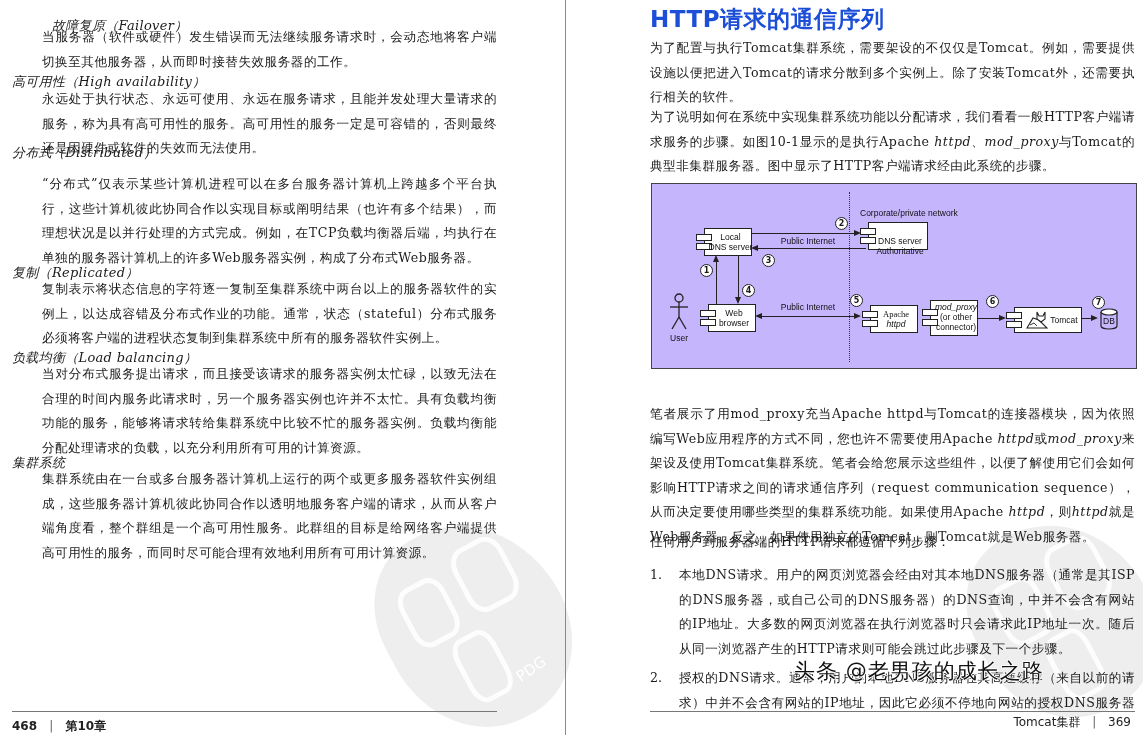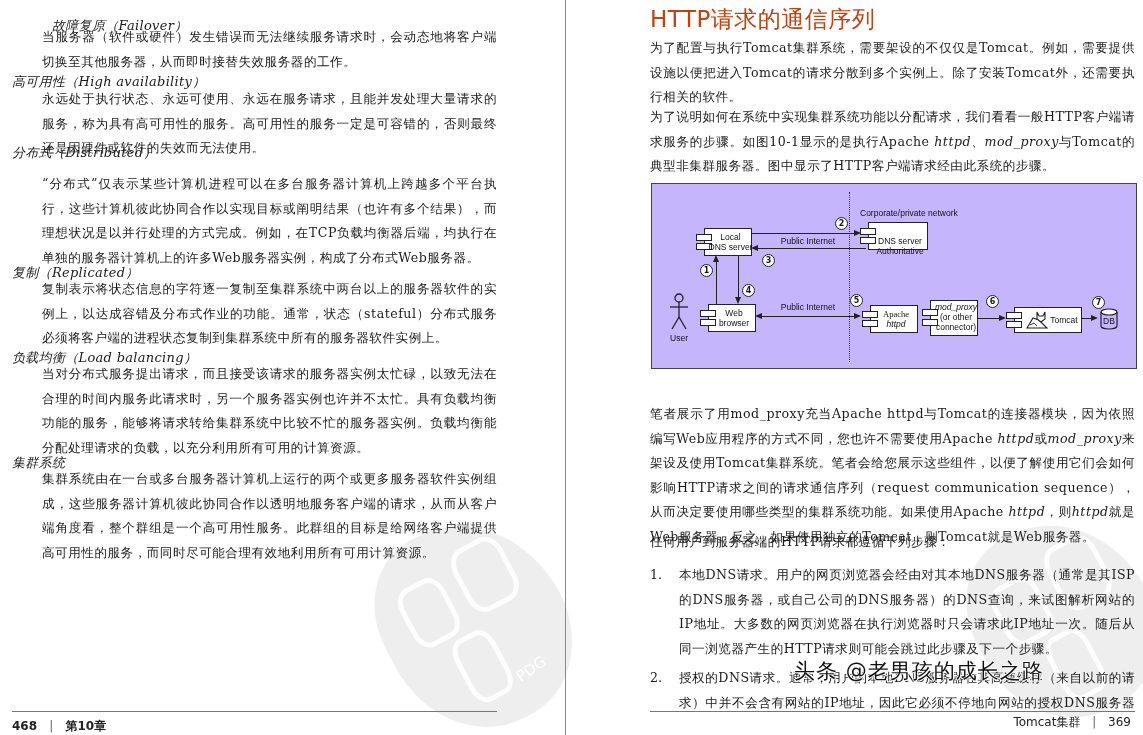--- a/index.html
+++ b/index.html
@@ -15,21 +15,21 @@
   .wm-stroke { position:absolute; border:5px solid #ffffff; border-radius:30%; opacity:0.9; }
 
   .term { position:absolute; left:12px; font-style:italic; font-size:13px; letter-spacing:0.3px; }
   .para { position:absolute; font-size:12.6px; line-height:24.5px; text-align:justify; text-align-last:left; letter-spacing:0.5px; }
   .left-body { left:42px; width:455px; }
   .left-full { left:12px; width:485px; }
 
   .footer-rule { position:absolute; height:1px; background:#777; }
   .folio { position:absolute; font-family:"DejaVu Sans", sans-serif; font-size:12px; font-weight:bold; color:#222; }
 
-  .title { position:absolute; left:84px; top:4px; font-family:"DejaVu Sans", sans-serif; font-size:23px; font-weight:normal; color:#c2410c; letter-spacing:0.5px; }
+  .title { position:absolute; left:84px; top:4px; font-family:"DejaVu Sans", sans-serif; font-size:23px; font-weight:bold; color:#1d4ed8; letter-spacing:0.5px; }
   .right-body { left:84px; width:485px; }
   .caption { position:absolute; left:84px; top:374px; font-family:"DejaVu Sans", sans-serif; font-size:11.5px; color:#111; }
   .list-num { position:absolute; left:84px; font-size:12.6px; line-height:24.5px; }
   .list-text { left:113px; width:456px; }
   em.i { font-style:italic; }
 
   .diagram { position:absolute; left:85px; top:183px; width:484px; height:184px; border:1.5px solid #444; background:#c4b5fd; }
   .dg { position:absolute; font-family:"Liberation Sans", "DejaVu Sans", sans-serif; font-size:8.5px; color:#111; text-align:center; line-height:10px; }
   .comp { position:absolute; border:1.3px solid #222; background:#fff; }
   .comp .tab { position:absolute; left:-9px; width:14px; height:5px; border:1.3px solid #222; background:#fff; }
@@ -200,21 +200,21 @@
   </div>
 
 
   <div class="para right-body" style="top:402px;">
     <span>笔者展示了用mod_proxy充当Apache httpd与Tomcat的连接器模块，因为依照编写Web应用程序的方式不同，您也许不需要使用Apache </span><em class="i">httpd</em><span>或</span><em class="i">mod_proxy</em><span>来架设及使用Tomcat集群系统。笔者会给您展示这些组件，以便了解使用它们会如何影响HTTP请求之间的请求通信序列（request communication sequence），从而决定要使用哪些类型的集群系统功能。如果使用Apache </span><em class="i">httpd</em><span>，则</span><em class="i">httpd</em><span>就是Web服务器。反之，如果使用独立的Tomcat，则Tomcat就是Web服务器。</span>
   </div>
 
   <div class="para right-body" style="top:530px;">任何用户到服务器端的HTTP请求都遵循下列步骤：</div>
 
   <div class="list-num" style="top:563px;">1.</div>
-  <div class="para list-text" style="top:563px;">本地DNS请求。用户的网页浏览器会经由对其本地DNS服务器（通常是其ISP的DNS服务器，或自己公司的DNS服务器）的DNS查询，来试图解析网站的IP地址。大多数的网页浏览器在执行浏览器时只会请求此IP地址一次。随后从同一浏览器产生的HTTP请求则可能会跳过此步骤及下一个步骤。</div>
+  <div class="para list-text" style="top:563px;">本地DNS请求。用户的网页浏览器会经由对其本地DNS服务器（通常是其ISP的DNS服务器，或自己公司的DNS服务器）的DNS查询，中并不会含有网站的IP地址。大多数的网页浏览器在执行浏览器时只会请求此IP地址一次。随后从同一浏览器产生的HTTP请求则可能会跳过此步骤及下一个步骤。</div>
 
   <div class="list-num" style="top:666px;">2.</div>
   <div class="para list-text" style="top:666px; height:46px; overflow:hidden;">授权的DNS请求。通常，用户的本地DNS服务器在其高速缓存（来自以前的请求）中并不会含有网站的IP地址，因此它必须不停地向网站的授权DNS服务器查询用户</div>
 
   <div class="footer-rule" style="left:84px; top:711px; width:485px;"></div>
   <div class="folio" style="right:12px; top:714px; font-weight:normal;">
     <span>Tomcat集群</span>
     <span style="color:#666; margin:0 8px;">|</span>
     <span>369</span>
   </div>

